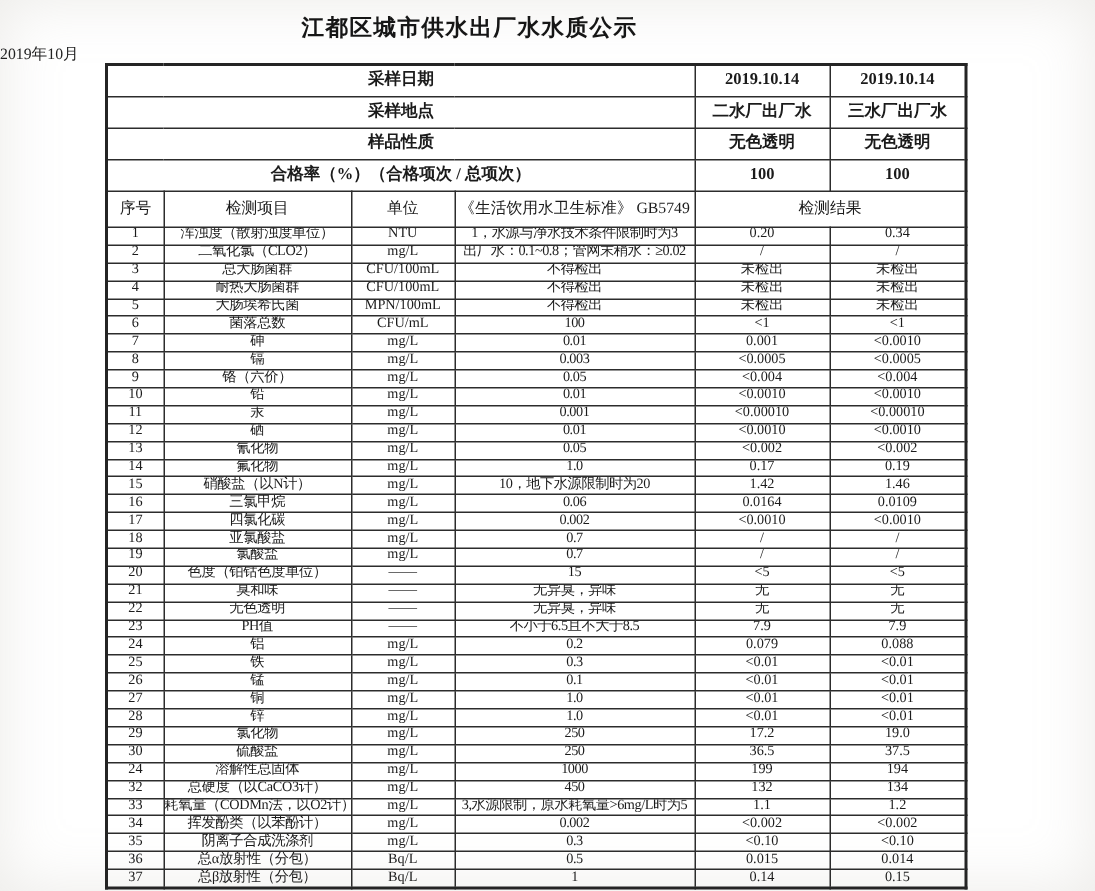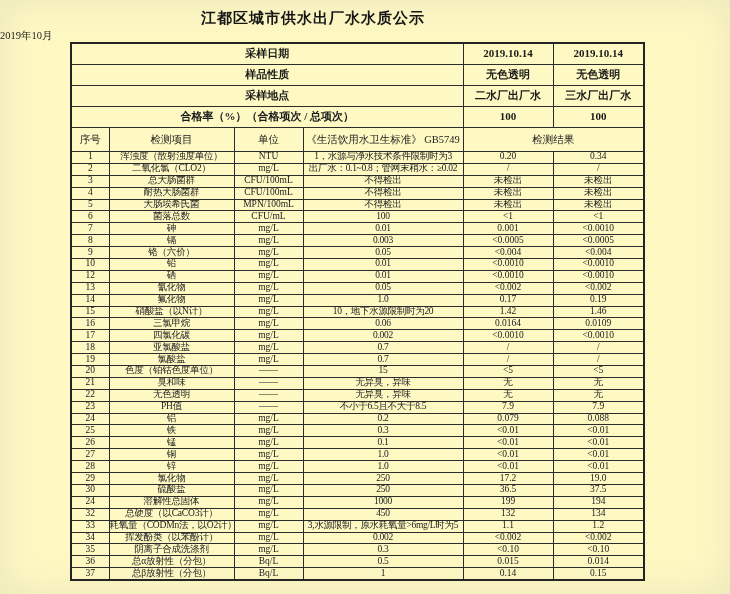--- a/index.html
+++ b/index.html
@@ -4,21 +4,21 @@
 <style>
   html, body { margin: 0; padding: 0; }
   body {
     width: 730px; height: 594px;
     font-family: "Liberation Serif", "DejaVu Serif", serif;
     background: #efede9;
   }
   .page {
     position: relative;
     width: 730px; height: 594px;
-    background: #fef9c3;
+    background: #ffffff;
     box-shadow: inset 0 0 40px rgba(180,175,165,0.25);
     overflow: hidden;
     color: #1b1b1b;
   }
   .title {
     position: absolute;
     top: 9px; left: 0; width: 626px;
     text-align: center;
     font-size: 15px;
     font-weight: bold;
@@ -79,28 +79,28 @@
         <col style="width:90px">
         <col style="width:91px">
     </colgroup>
     <tbody id="report-body">
       <tr class="info">
         <td colspan="4">采样日期</td>
         <td>2019.10.14</td>
         <td>2019.10.14</td>
       </tr>
       <tr class="info">
+        <td colspan="4">采样地点</td>
+        <td>二水厂出厂水</td>
+        <td>三水厂出厂水</td>
+      </tr>
+      <tr class="info">
         <td colspan="4">样品性质</td>
         <td>无色透明</td>
         <td>无色透明</td>
-      </tr>
-      <tr class="info">
-        <td colspan="4">采样地点</td>
-        <td>二水厂出厂水</td>
-        <td>三水厂出厂水</td>
       </tr>
       <tr class="info">
         <td colspan="4">合格率（%）（合格项次 / 总项次）</td>
         <td>100</td>
         <td>100</td>
       </tr>
       <tr class="cols">
         <td>序号</td>
         <td>检测项目</td>
         <td>单位</td>
@@ -181,20 +181,28 @@
         </tr>
         <tr class="datarow">
           <td class="index-cell">10</td>
           <td class="item-cell">铅</td>
           <td class="unit-cell">mg/L</td>
           <td class="standard-cell">0.01</td>
           <td class="result-plant2-cell">&lt;0.0010</td>
           <td class="result-plant3-cell">&lt;0.0010</td>
         </tr>
         <tr class="datarow">
+          <td class="index-cell">11</td>
+          <td class="item-cell">汞</td>
+          <td class="unit-cell">mg/L</td>
+          <td class="standard-cell">0.001</td>
+          <td class="result-plant2-cell">&lt;0.00010</td>
+          <td class="result-plant3-cell">&lt;0.00010</td>
+        </tr>
+        <tr class="datarow">
           <td class="index-cell">12</td>
           <td class="item-cell">硒</td>
           <td class="unit-cell">mg/L</td>
           <td class="standard-cell">0.01</td>
           <td class="result-plant2-cell">&lt;0.0010</td>
           <td class="result-plant3-cell">&lt;0.0010</td>
         </tr>
         <tr class="datarow">
           <td class="index-cell">13</td>
           <td class="item-cell">氰化物</td>

